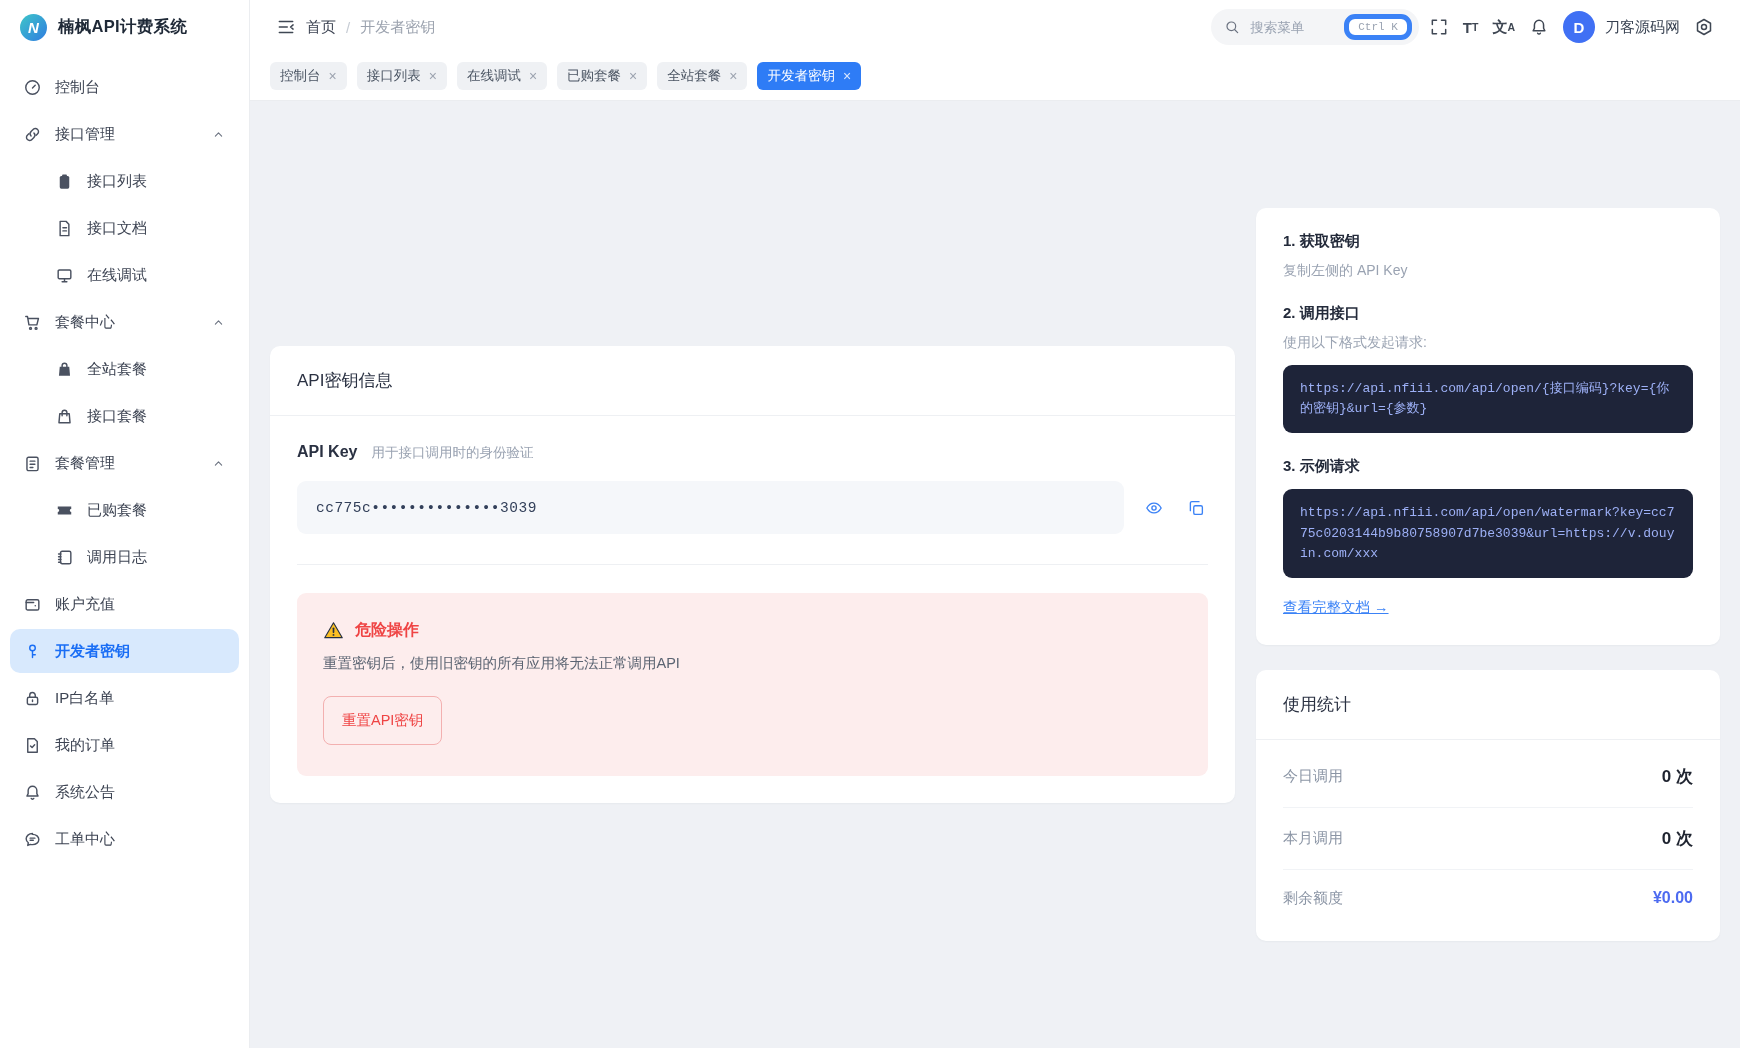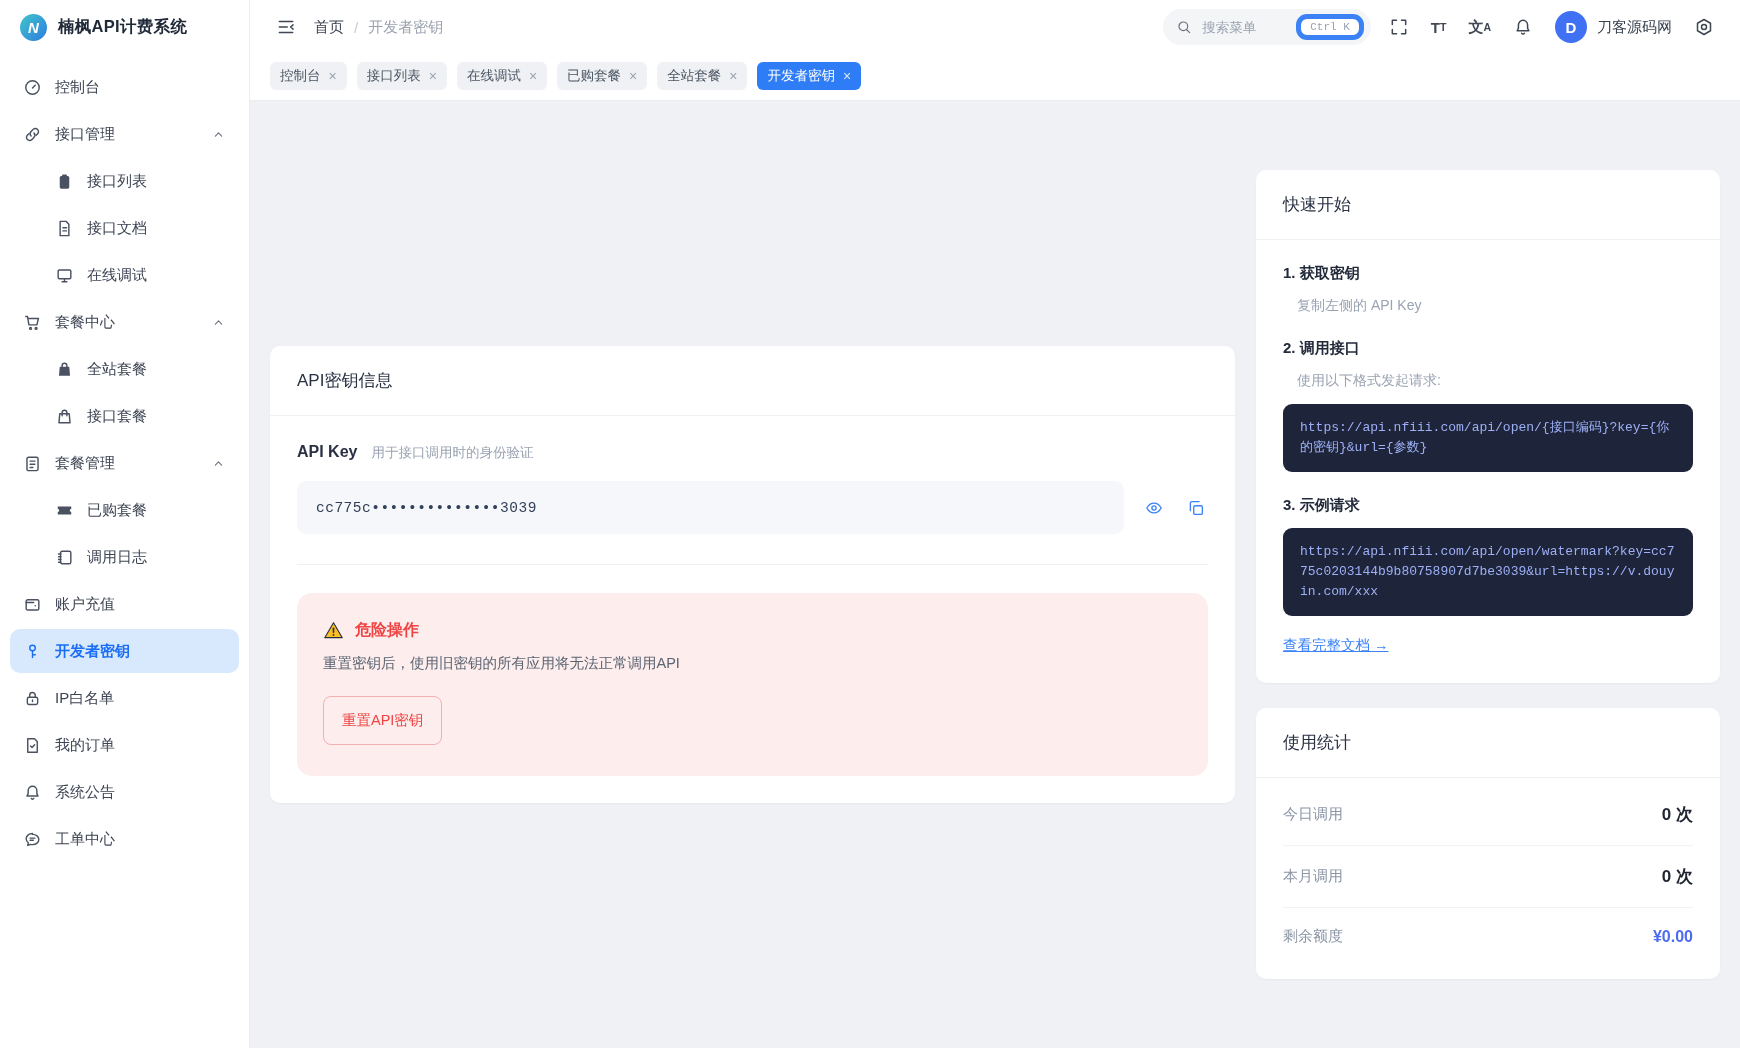--- a/index.html
+++ b/index.html
@@ -22,21 +22,21 @@
   .m-item { display:flex; align-items:center; gap:13px; height:44px; margin:3px 10px; padding:0 13px;
             border-radius:10px; font-size:15px; color:#3d4453; cursor:pointer; }
   .m-item svg { width:19px; height:19px; flex-shrink:0; color:#4a5160; }
   .m-item .chev { margin-left:auto; color:#6b7280; width:15px; height:15px; }
   .m-item.child { padding-left:45px; }
   .m-item.active { background:#d8e9fd; color:#1a6ef5; font-weight:bold; }
   .m-item.active svg { color:#1a6ef5; }
 
   
   .main-col { flex:1; display:flex; flex-direction:column; min-width:0; }
-  .topbar { height:54px; background:#fff; display:flex; align-items:center; gap:14px; padding:0 22px; flex-shrink:0; }
+  .topbar { height:54px; background:#fff; display:flex; align-items:center; gap:6px; padding:0 22px; flex-shrink:0; }
   .icon-btn { background:none; border:none; padding:4px; cursor:pointer; color:#3f4753; display:flex; align-items:center; }
   .icon-btn svg { width:20px; height:20px; }
   .glyph-btn { font-size:15px; font-weight:600; color:#3f4753; letter-spacing:0; }
   .glyph-btn .sm { font-size:10.5px; }
   .breadcrumb { display:flex; align-items:center; gap:10px; font-size:15px; }
   .crumb-home { color:#3d4453; cursor:pointer; }
   .crumb-sep { color:#c6ccd4; }
   .crumb-cur { color:#9ca3af; }
   .spacer { flex:1; }
   .search-pill { display:flex; align-items:center; gap:8px; height:36px; padding:0 7px 0 13px;
@@ -71,33 +71,33 @@
   .key-label-row { display:flex; align-items:baseline; gap:14px; }
   .key-label { font-size:16px; font-weight:bold; color:#2a3142; }
   .key-desc { font-size:13.5px; color:#9aa3b2; }
   .key-row { display:flex; align-items:center; gap:18px; margin-top:19px; }
   .key-field { flex:1; height:53px; background:#f5f7fa; border:none; border-radius:9px; padding:0 19px;
                font-family:"Liberation Mono","DejaVu Sans Mono",monospace; font-size:14.5px; color:#33405a;
                letter-spacing:.5px; outline:none; }
   .key-action { background:none; border:none; cursor:pointer; color:#3b82f6; padding:3px; display:flex; }
   .key-action svg { width:18px; height:18px; }
   .body-divider { border:none; border-top:1px solid #eef0f3; margin:30px 0 28px; }
-  .danger-box { background:#fdeded; border-radius:15px; padding:27px 26px 31px; }
+  .danger-box { background:#fdeded; border-radius:9px; padding:27px 26px 31px; }
   .danger-title-row { display:flex; align-items:center; gap:11px; font-size:16px; font-weight:bold; color:#ef4444; }
   .danger-title-row svg { width:21px; height:21px; }
   .danger-desc { margin:13px 0 23px; font-size:14.5px; color:#5b6472; }
   .danger-btn { background:transparent; border:1px solid #f3b0b0; color:#ef4444; font-size:14.5px;
                 padding:14px 18px; border-radius:8px; cursor:pointer; font-family:inherit; }
 
   
   .right-col { width:464px; flex-shrink:0; display:flex; flex-direction:column; gap:25px; }
   .qs-body { padding:24px 27px 28px; }
   .step-title { margin:24px 0 11px; font-size:15px; font-weight:bold; color:#232a3a; }
   .step-title:first-child { margin-top:0; }
-  .step-desc { margin:14px; font-size:14px; color:#9aa3b2; }
+  .step-desc { margin:0; font-size:14px; color:#9aa3b2; }
   .code { margin:13px 0 0; padding:14px 17px; background:#1e2439; color:#9db0f6; border-radius:9px;
           font-family:"Liberation Mono","DejaVu Sans Mono",monospace; font-size:13px; line-height:1.55;
           white-space:pre-wrap; word-break:break-all; cursor:pointer; }
   .doc-link { display:inline-block; margin-top:20px; color:#3b82f6; font-size:14.5px;
               text-decoration:underline; cursor:pointer; }
   .stats-body { padding:6px 27px 14px; }
   .stat-row { display:flex; align-items:center; justify-content:space-between; padding:19px 0;
               border-bottom:1px solid #f1f3f6; }
   .stat-row:last-child { border-bottom:none; }
   .stat-label { font-size:15px; color:#8b95a5; }
@@ -377,23 +377,20 @@
             </div>
             <p class="danger-desc">重置密钥后，使用旧密钥的所有应用将无法正常调用API</p>
             <button class="danger-btn">重置API密钥</button>
           </div>
         </div>
       </section>
 
       <aside class="right-col">
 
         <section class="card">
-          <div class="card-head">
-            <h2>快速开始</h2>
-          </div>
           <div class="qs-body">
             <h3 class="step-title">1. 获取密钥</h3>
             <p class="step-desc">复制左侧的 API Key</p>
 
             <h3 class="step-title">2. 调用接口</h3>
             <p class="step-desc">使用以下格式发起请求:</p>
             <pre class="code">https://api.nfiii.com/api/open/{接口编码}?key={你的密钥}&amp;url={参数}</pre>
 
             <h3 class="step-title">3. 示例请求</h3>
             <pre class="code">https://api.nfiii.com/api/open/watermark?key=cc775c0203144b9b80758907d7be3039&amp;url=https://v.douyin.com/xxx</pre>

